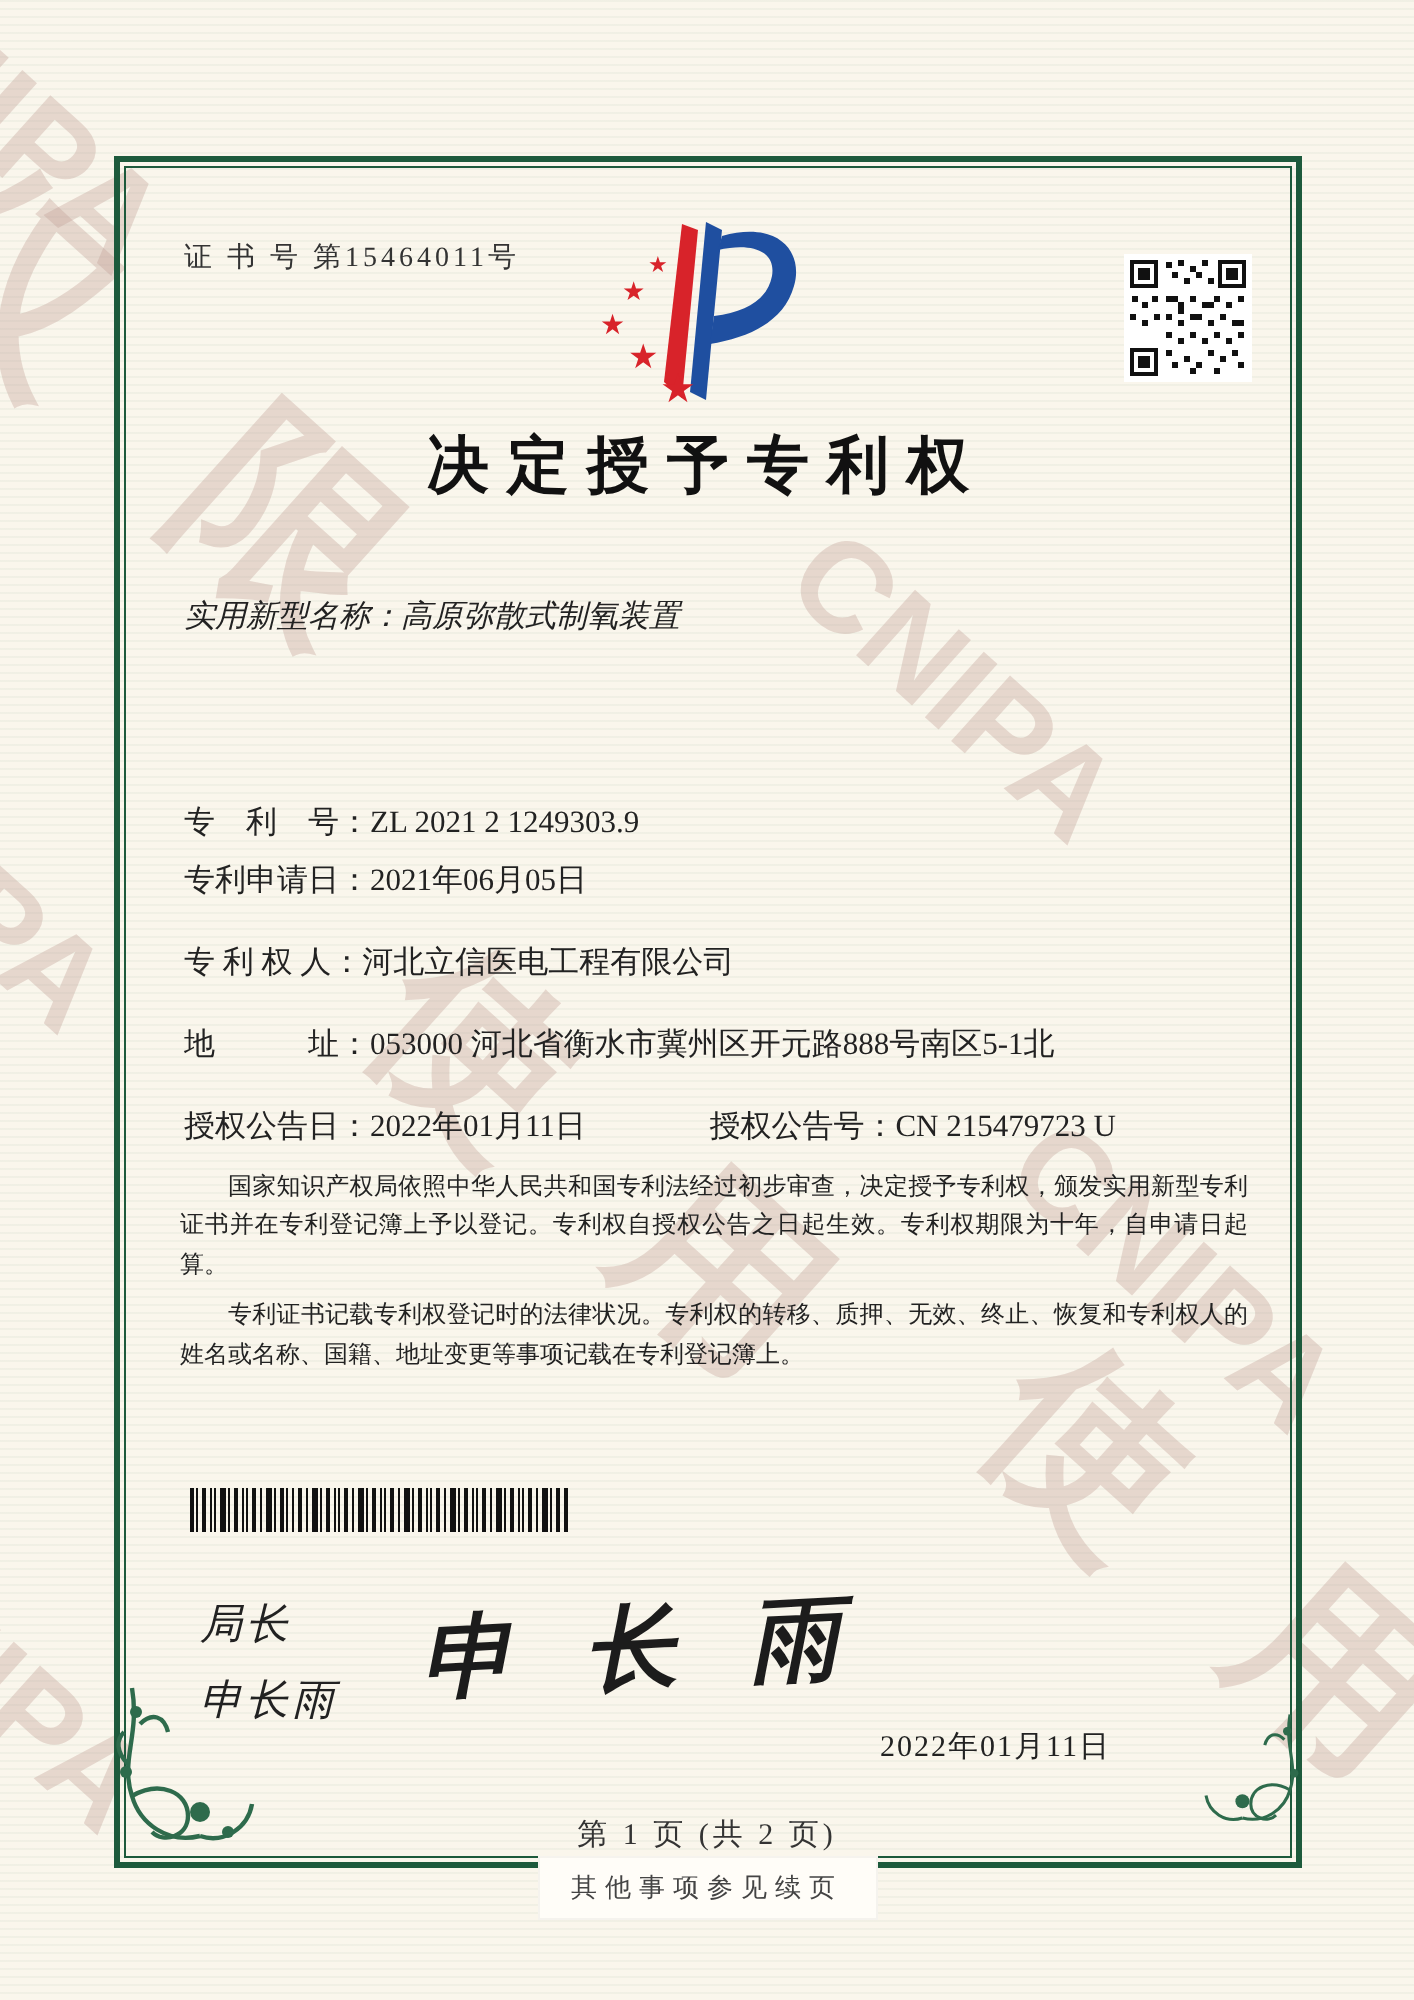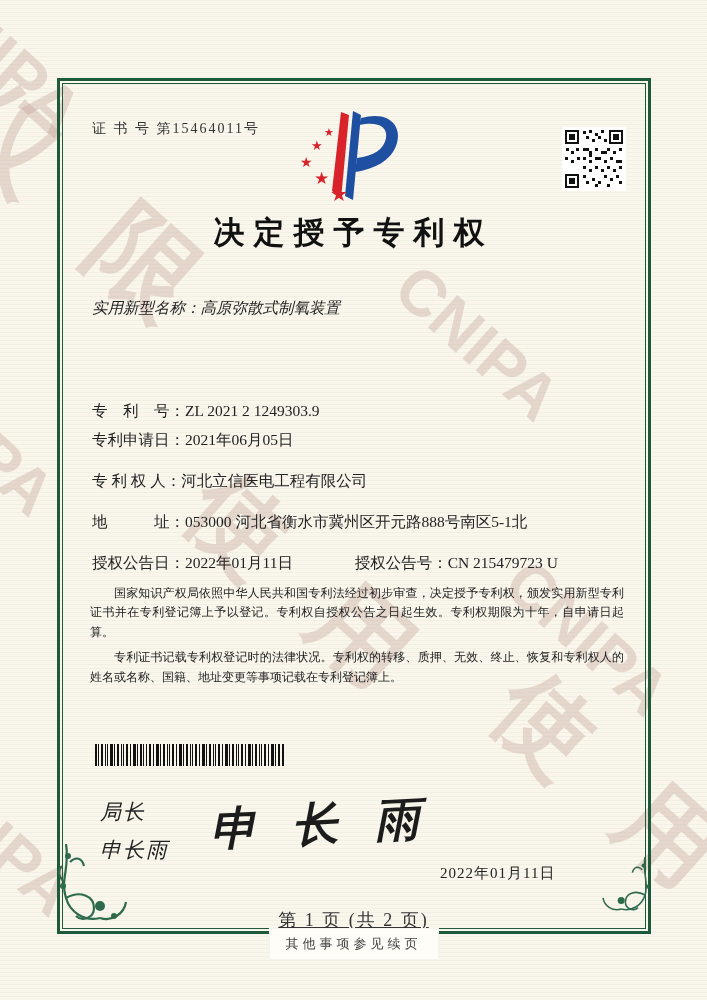--- a/index.html
+++ b/index.html
@@ -45,21 +45,21 @@
   .paras p{margin:0 0 6px 0;text-indent:2em;}
   .dirlabel{font-size:21px;letter-spacing:2px;color:#222;font-style:italic;}
   .signature{
     font-size:46px;font-weight:bold;font-style:italic;
     letter-spacing:36px;color:#1c1c1c;
     transform:rotate(-3deg);
     font-family:"DejaVu Serif","Liberation Serif",serif;
     white-space:nowrap;
   }
   .datetext{font-size:15px;letter-spacing:1px;color:#222;}
-  .pageinfo{font-size:18px;letter-spacing:2px;color:#333;text-decoration:underline;}
+  .pageinfo{font-size:15px;letter-spacing:2px;color:#333;}
   .footnote{
     font-size:13px;letter-spacing:4px;color:#444;
     background:#fffdf8;padding:6px 16px;border:1px solid rgba(0,0,0,0.04);
   }
   .center-h{left:50%;transform:translateX(-50%);}
 </style>
 </head>
 <body>
 
 <div class="page">

